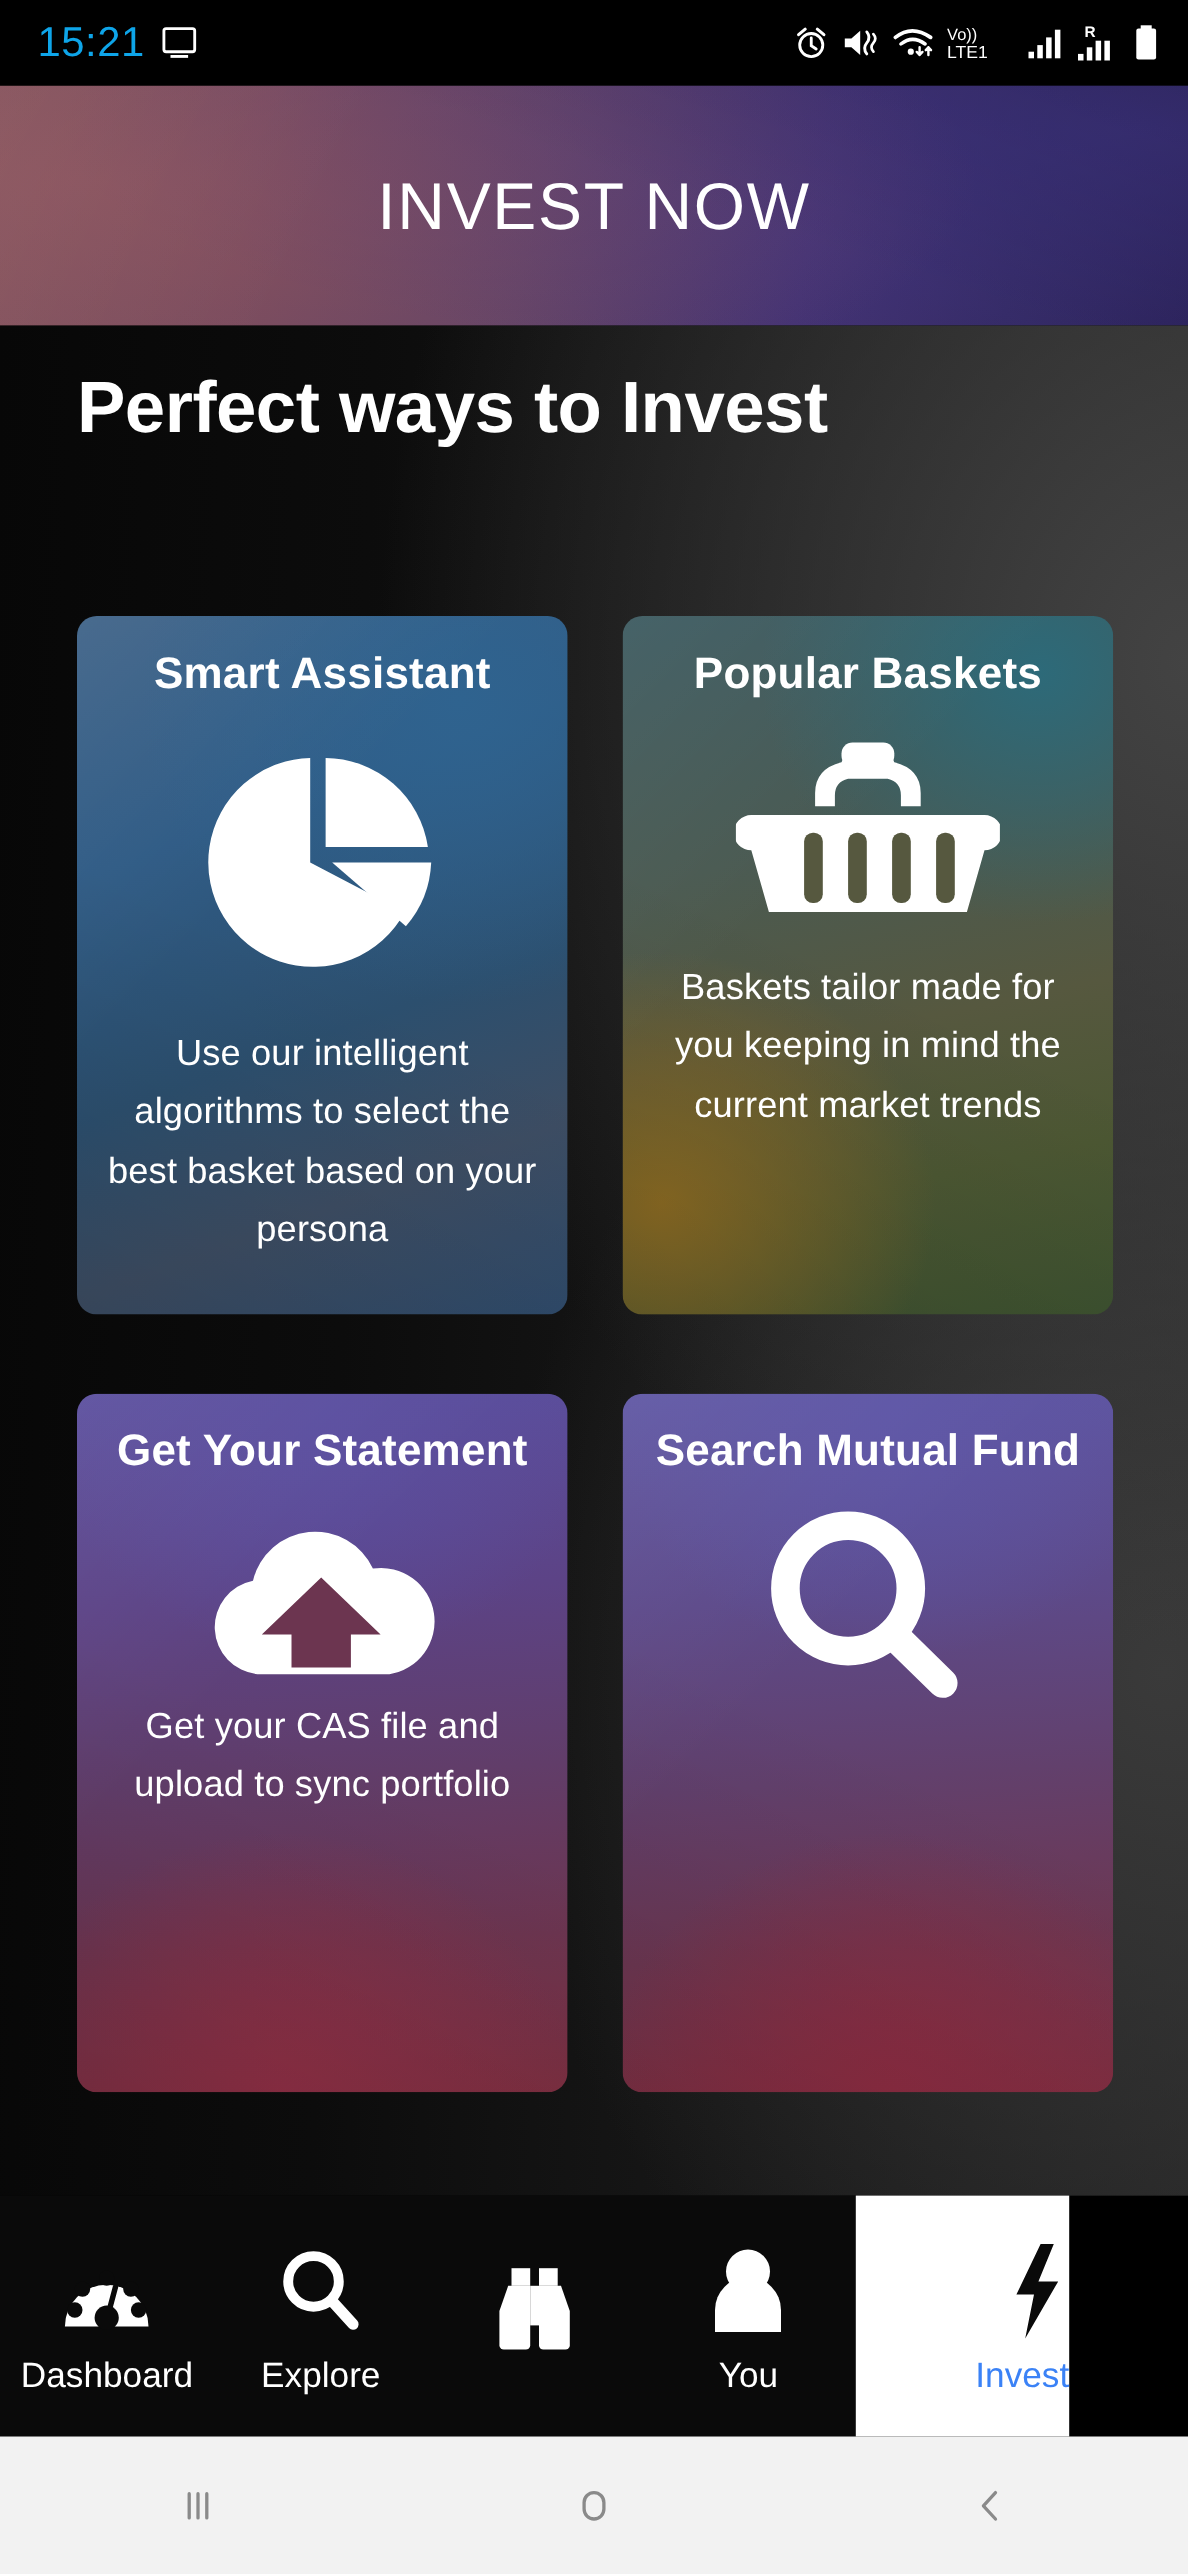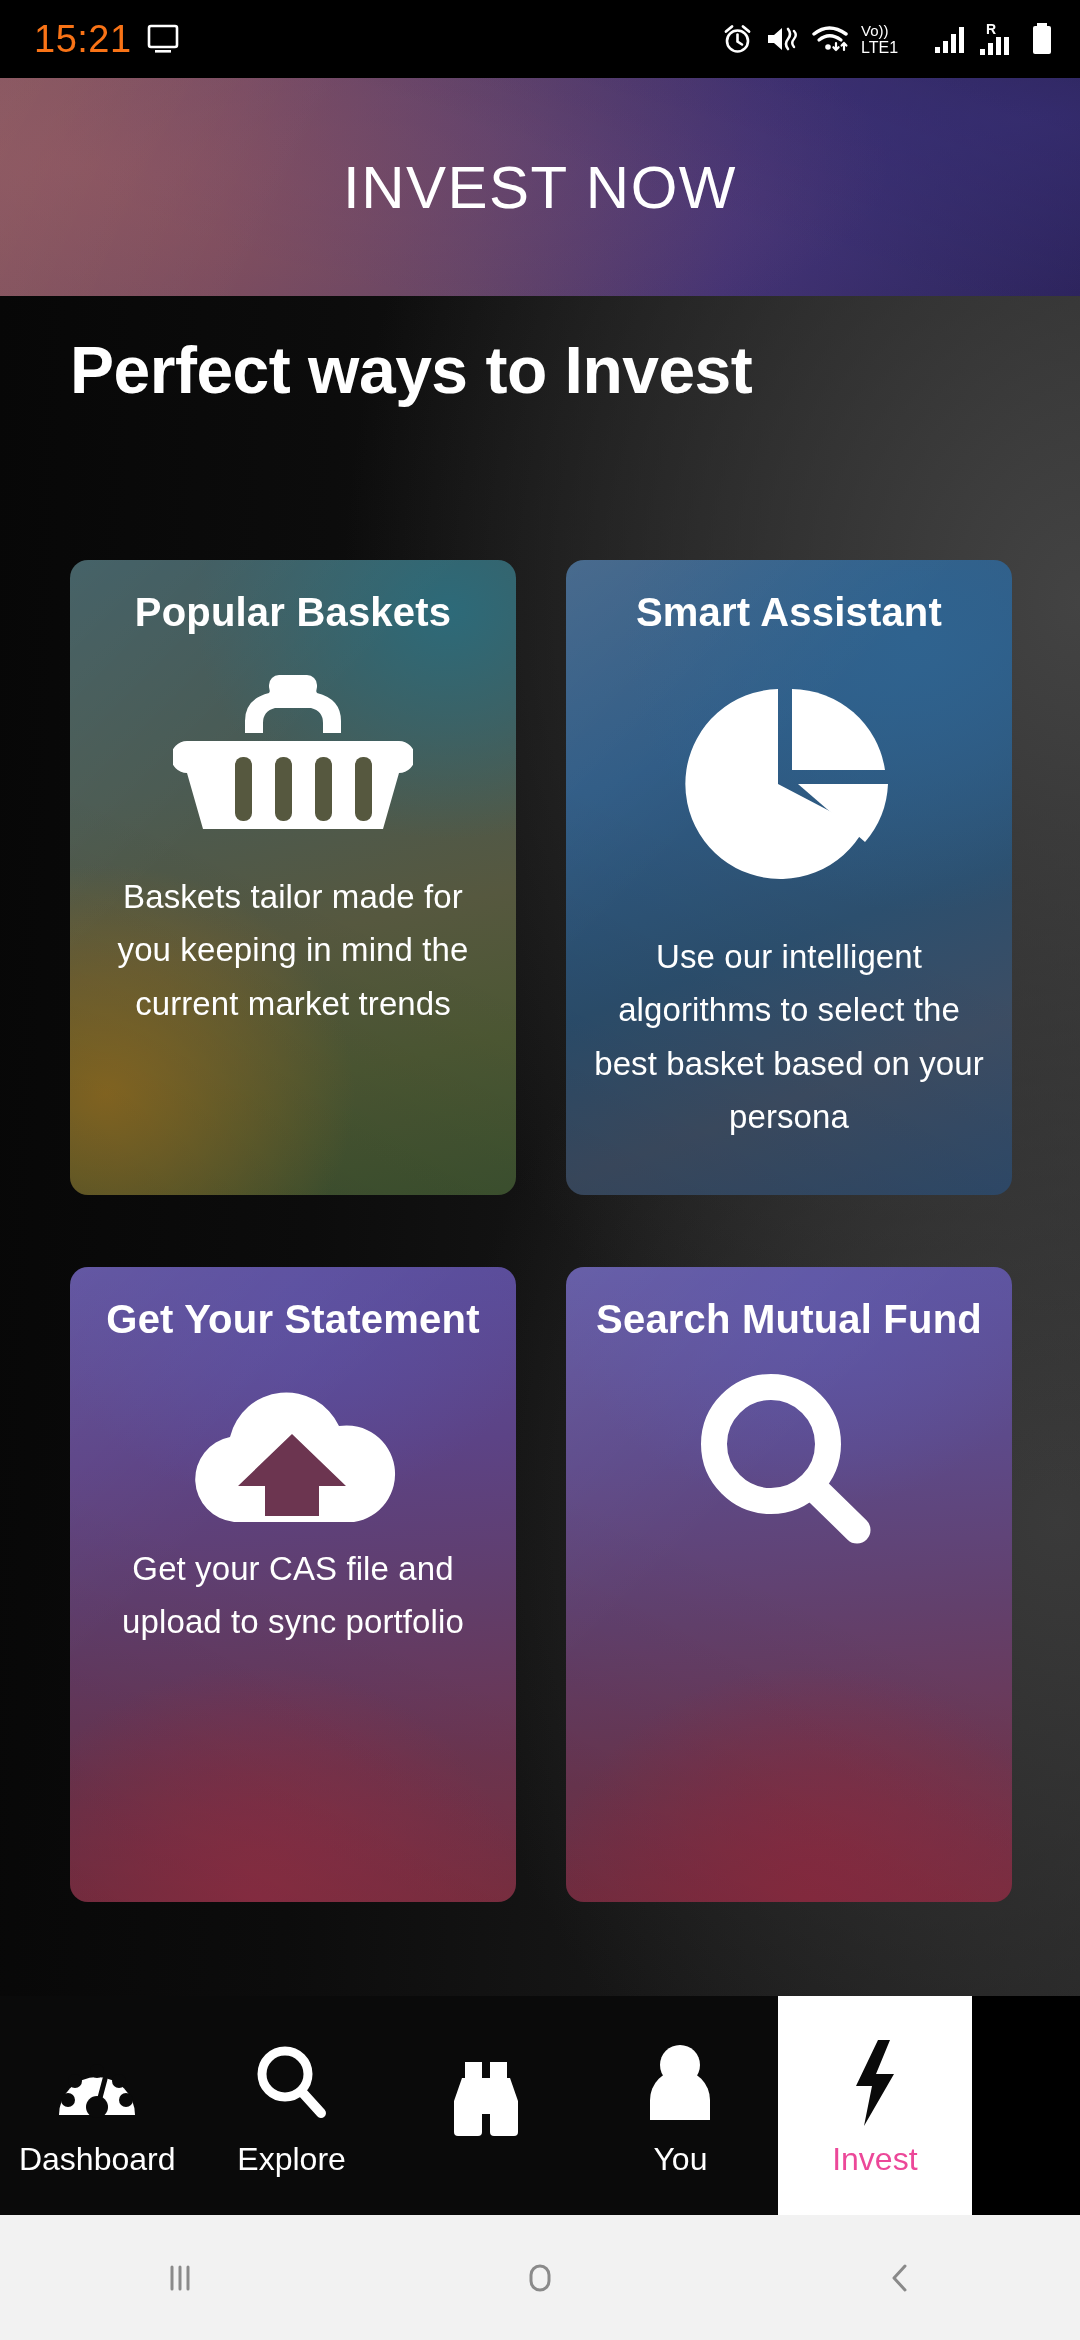--- a/index.html
+++ b/index.html
@@ -10,21 +10,21 @@
     overflow:hidden;
   }
   #screen { position:relative; width:1080px; height:2340px; background:#000; }
 
   
   .statusbar {
     position:absolute; top:0; left:0; width:1080px; height:78px;
     background:#000; display:flex; align-items:center;
     padding:0 26px 0 34px;
   }
-  .status-time { color:#f97316; font-size:38px; letter-spacing:0.5px; font-weight:400; }
+  .status-time { color:#0ea5e9; font-size:38px; letter-spacing:0.5px; font-weight:400; }
   .status-left { display:flex; align-items:center; gap:14px; flex:0 0 auto; }
   .status-right { margin-left:auto; display:flex; align-items:center; gap:11px; }
   .sicon { display:block; }
 
   
   .banner {
     position:absolute; top:78px; left:0; width:1080px; height:218px;
     background:
       radial-gradient(120% 180% at 8% 40%, rgba(150,88,96,0.55) 0%, rgba(150,88,96,0) 62%),
       radial-gradient(130% 150% at 96% 18%, rgba(62,52,130,0.75) 0%, rgba(62,52,130,0) 70%),
@@ -121,21 +121,21 @@
   
   .appnav {
     position:absolute; top:1996px; left:0; width:972px; height:219px;
     background:#0a0a0a; display:flex;
   }
   .nav-item {
     flex:1 1 0; display:flex; flex-direction:column;
     align-items:center; justify-content:center; gap:14px;
     color:#fff;
   }
-  .nav-item.active { background:#fff; color:#ec4899; }
+  .nav-item.active { background:#fff; color:#3b82f6;align-items:flex-end; }
   .nav-label { font-size:32px; font-weight:400; line-height:1; }
   .nav-icon { display:flex; align-items:center; justify-content:center; height:92px; }
 
   
   .sysnav {
     position:absolute; top:2215px; left:0; width:1080px; height:125px;
     background:#f2f2f2; display:flex; align-items:center;
   }
   .sys-btn { flex:1 1 0; display:flex; align-items:center; justify-content:center; }
 </style>
@@ -214,49 +214,49 @@
 
   <div class="banner">
     <div class="banner-title">INVEST NOW</div>
   </div>
 
   <div class="content">
 
     <div class="page-title">Perfect ways to Invest</div>
 
     <div class="grid">
+
+      <div class="card card-smart">
+        <div class="card-title">Smart Assistant</div>
+        <div class="card-icon" style="margin-top:46px;">
+          <svg width="230" height="205" viewBox="0 0 230 205">
+            <path d="M104 103 L104 8 A95 95 0 1 0 190 148 Z" fill="#fff"></path>
+            <path d="M118 8 A95 95 0 0 1 211 89 L118 89 Z" fill="#fff"></path>
+            <path d="M124 103 L214 103 A95 95 0 0 1 191 161 Z" fill="#fff"></path>
+          </svg>
+        </div>
+        <div class="card-desc" style="margin-top:44px;">Use our intelligent algorithms to select the best basket based on your persona</div>
+      </div>
 
       <div class="card card-baskets">
         <div class="card-title">Popular Baskets</div>
         <div class="card-icon" style="margin-top:26px;">
           <svg width="240" height="175" viewBox="0 0 240 175">
             <path d="M72 72 V60 Q72 38 96 32 L100 23 Q103 15 112 15 H128 Q137 15 140 23 L144 32 Q168 38 168 60 V72 H150 V62 Q150 50 138 47 H102 Q90 50 90 62 V72 Z" fill="#fff"></path>
             <rect x="96" y="14" width="48" height="22" rx="10" fill="#fff"></rect>
             <path d="M14 80 H226 A16 16 0 0 1 226 112 L210 168 H30 L14 112 A16 16 0 0 1 14 80 Z" fill="#fff"></path>
             <rect x="62" y="96" width="17" height="64" rx="8" fill="#56583f"></rect>
             <rect x="102" y="96" width="17" height="64" rx="8" fill="#56583f"></rect>
             <rect x="142" y="96" width="17" height="64" rx="8" fill="#56583f"></rect>
             <rect x="182" y="96" width="17" height="64" rx="8" fill="#56583f"></rect>
           </svg>
         </div>
         <div class="card-desc" style="margin-top:34px;">Baskets tailor made for you keeping in mind the current market trends</div>
       </div>
 
-      <div class="card card-smart">
-        <div class="card-title">Smart Assistant</div>
-        <div class="card-icon" style="margin-top:46px;">
-          <svg width="230" height="205" viewBox="0 0 230 205">
-            <path d="M104 103 L104 8 A95 95 0 1 0 190 148 Z" fill="#fff"></path>
-            <path d="M118 8 A95 95 0 0 1 211 89 L118 89 Z" fill="#fff"></path>
-            <path d="M124 103 L214 103 A95 95 0 0 1 191 161 Z" fill="#fff"></path>
-          </svg>
-        </div>
-        <div class="card-desc" style="margin-top:44px;">Use our intelligent algorithms to select the best basket based on your persona</div>
-      </div>
-
       <div class="card card-statement">
         <div class="card-title">Get Your Statement</div>
         <div class="card-icon" style="margin-top:40px;">
           <svg width="235" height="160" viewBox="0 0 235 160">
             <path d="M58 140 A43 43 0 0 1 54 55 A58 58 0 0 1 163 44 A38 38 0 0 1 178 140 Z" fill="#fff"></path>
             <path d="M116 52 L170 104 H143 V134 H89 V104 H62 Z" fill="#6c3550"></path>
           </svg>
         </div>
         <div class="card-desc" style="">Get your CAS file and upload to sync portfolio</div>
       </div>

